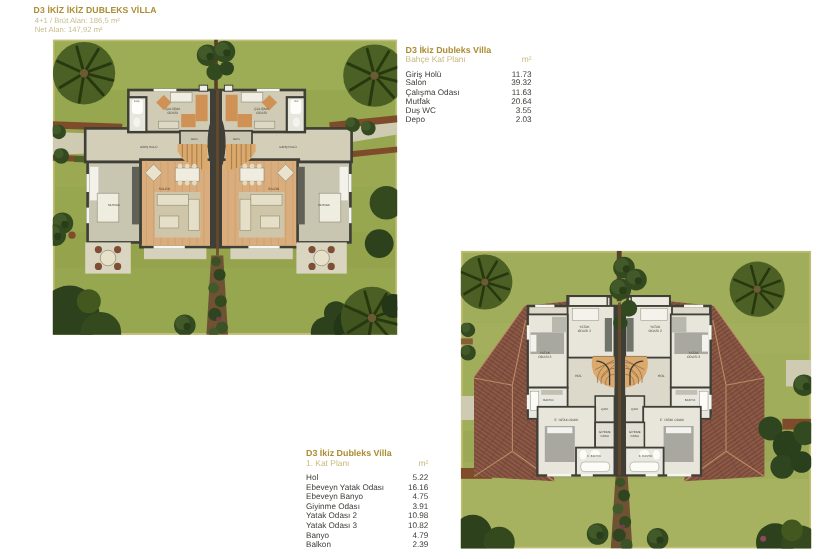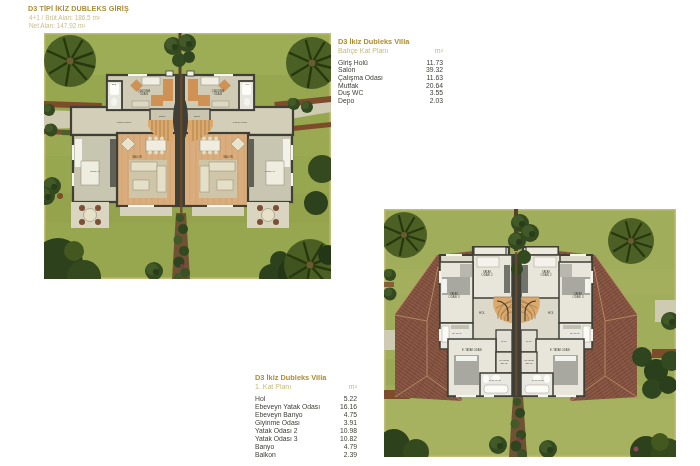--- a/index.html
+++ b/index.html
@@ -3,21 +3,21 @@
 <meta charset="utf-8">
 <style>
 html,body{margin:0;padding:0}
 body{width:700px;height:466px;position:relative;background:#ffffff;font-family:"Liberation Sans",sans-serif;overflow:hidden}
 .abs{position:absolute}
 .row{display:flex;justify-content:space-between}
 </style>
 </head>
 <body>
 
-<div class="abs" style="left:28px;top:4px;color:#ab8d33;font-size:7.2px;font-weight:bold;letter-spacing:.1px">D3 TİPİ İKİZ DUBLEKS GİRİŞ</div>
+<div class="abs" style="left:28px;top:4px;color:#ab8d33;font-size:7.2px;font-weight:bold;letter-spacing:.1px">D3 İKİZ İKİZ DUBLEKS VİLLA</div>
 
 <div class="abs" style="left:29px;top:14px;color:#c9bd8d;font-size:6.4px">4+1 / Brüt Alan: 186,5 m²</div>
 
 <div class="abs" style="left:29px;top:21.5px;color:#c9bd8d;font-size:6.4px">Net Alan: 147,92 m²</div>
 
 <div class="abs" style="left:338px;top:37px;width:105px">
 
   <div style="color:#ab8d33;font-size:7.4px;font-weight:bold">D3 İkiz Dubleks Villa</div>
 
   <div class="row" style="color:#c8b97c;font-size:7px;margin-top:0.6px">

